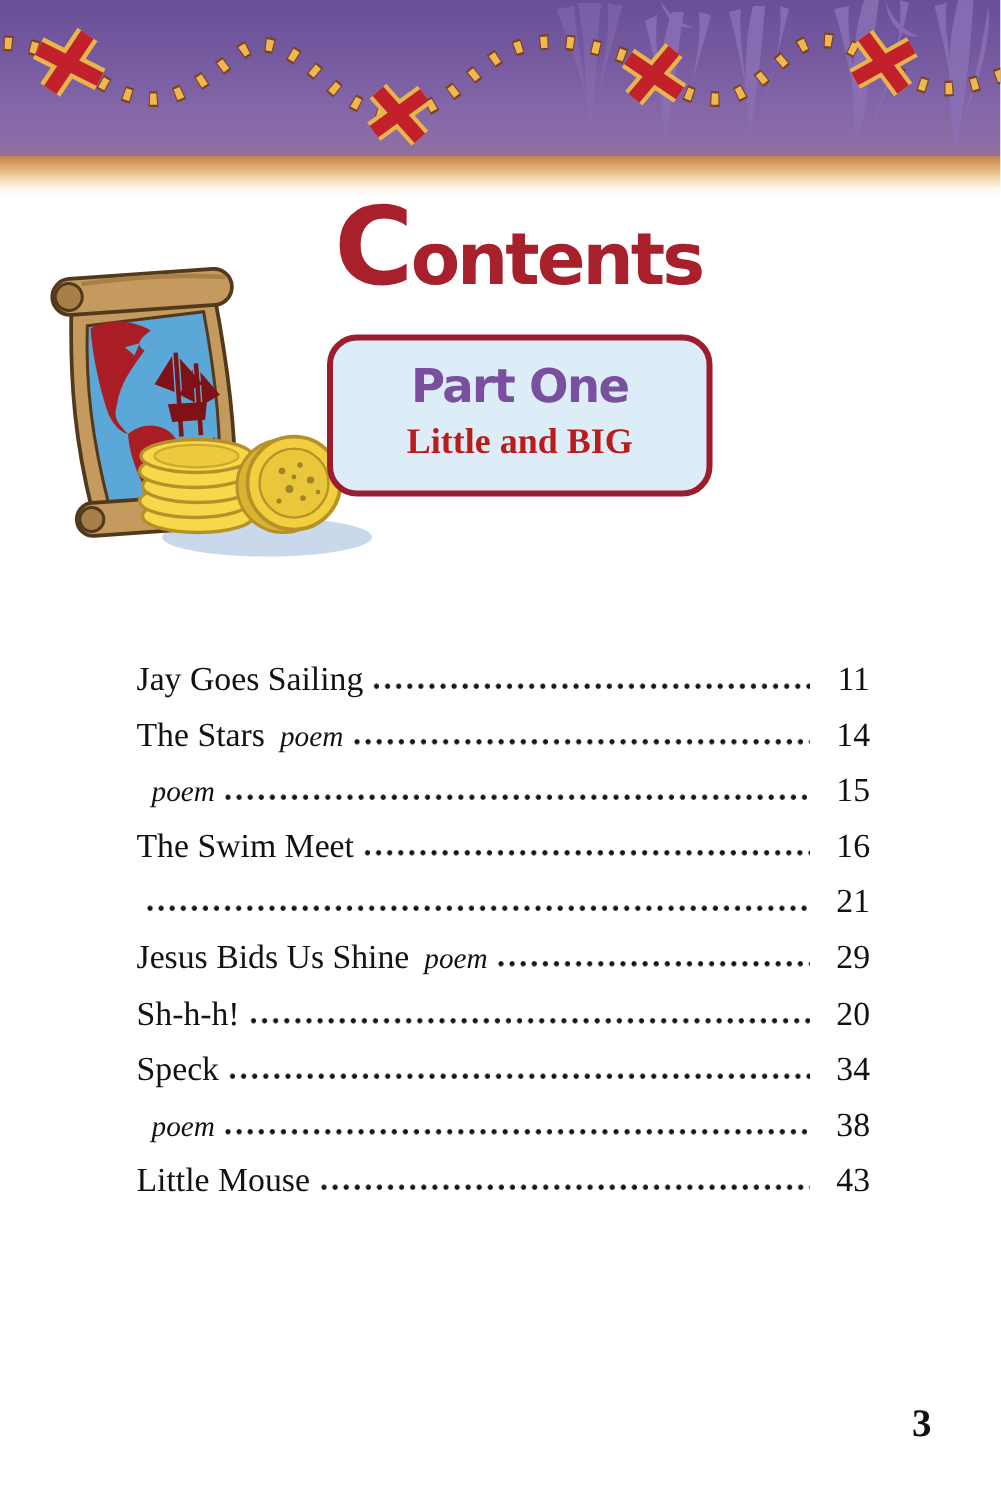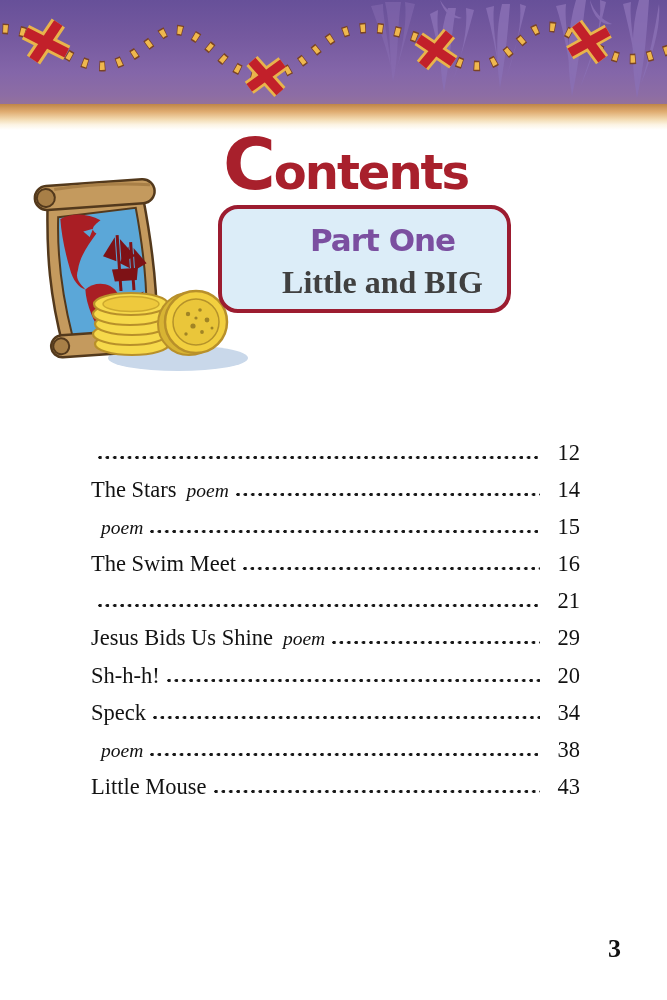--- a/index.html
+++ b/index.html
@@ -13,25 +13,25 @@
   .sand-strip{position:absolute;left:0;top:104px;width:667px;height:26px;
     background:linear-gradient(180deg,#bf8548 0%,#e0ad72 30%,#f3dcb4 60%,#fcf4e4 80%,#ffffff 100%);}
 
   
   .page-title{position:absolute;left:0;top:128px;width:667px;text-align:center;
     color:#a8202c;font-family:"DejaVu Sans", sans-serif;font-weight:bold;letter-spacing:-2px;padding-left:12px;}
   .page-title .big-c{font-size:72px;line-height:72px;}
   .page-title .rest{font-size:48px;line-height:48px;}
 
   
-  .part-box{position:absolute;left:218px;top:205px;width:249px;height:100px;
-    background:#dcedf8;border:4px solid #9c1c30;border-radius:20px;text-align:center;padding-left:36px;}
+  .part-box{position:absolute;left:218px;top:223px;width:249px;height:100px;
+    background:#dcedf8;border:4px solid #9c1c30;border-radius:20px;text-align:center;}
   .part-label{margin-top:13px;color:#7b4fa0;font-family:"DejaVu Sans", sans-serif;
     font-weight:bold;font-size:31px;letter-spacing:-1px;}
-  .part-title{margin-top:6px;color:#404040;font-weight:bold;font-size:32px;}
+  .part-title{margin-top:6px;color:#b91c1c;font-weight:bold;font-size:24px;}
 
   
   .illustration{position:absolute;left:26px;top:170px;}
 
   
   .toc{position:absolute;left:91px;top:440px;width:489px;font-size:22.5px;color:#121212;}
   .toc-row{display:flex;align-items:baseline;height:37.1px;}
   .entry-title{white-space:nowrap;}
   .poem{font-style:italic;font-size:19.5px;margin-left:10px;}
   .poem:empty{margin:0;}
@@ -179,23 +179,24 @@
   </svg>
 </div>
 
 <div class="part-box">
   <div class="part-label">Part One</div>
   <div class="part-title">Little and BIG</div>
 </div>
 
 <div class="toc">
   <div class="toc-row">
-      <span class="poem"></span>
-      <span class="leader"></span>
-      <span class="page-num">12</span>
+    <span class="entry-title">Jay Goes Sailing</span>
+      <span class="poem"></span>
+      <span class="leader"></span>
+      <span class="page-num">11</span>
   </div>
   <div class="toc-row">
     <span class="entry-title">The Stars</span>
       <span class="poem">poem</span>
       <span class="leader"></span>
       <span class="page-num">14</span>
   </div>
   <div class="toc-row">
       <span class="poem">poem</span>
       <span class="leader"></span>

